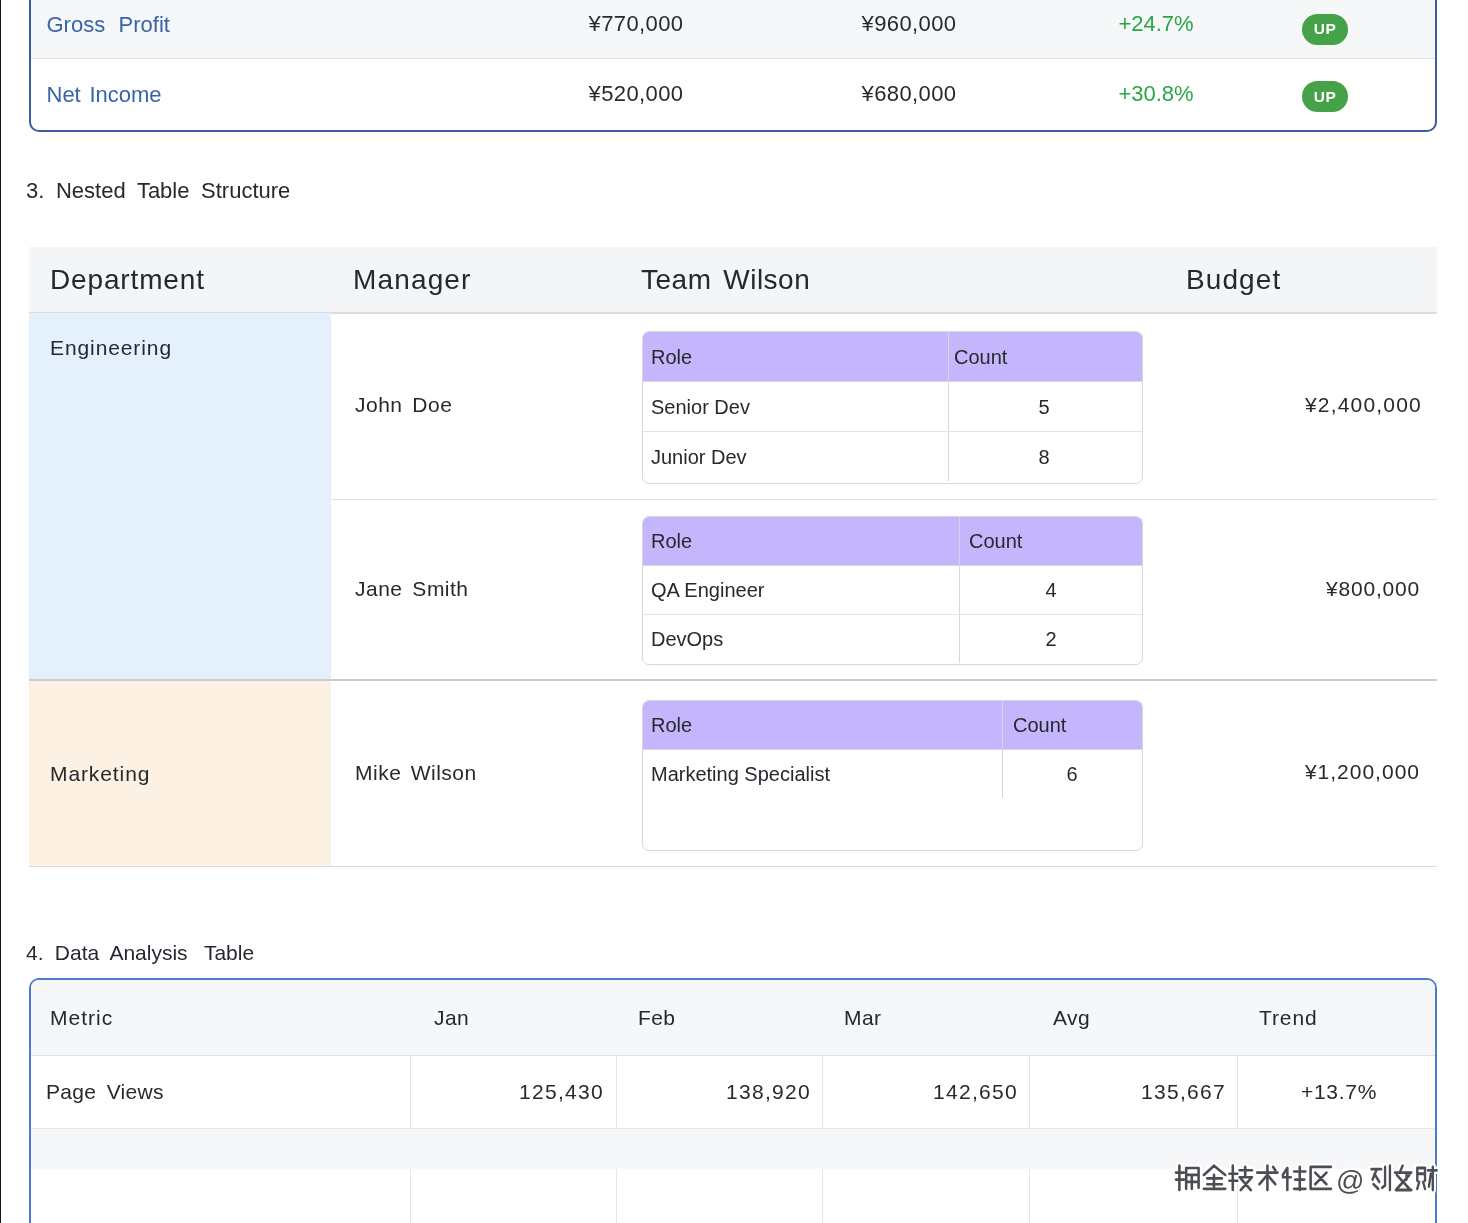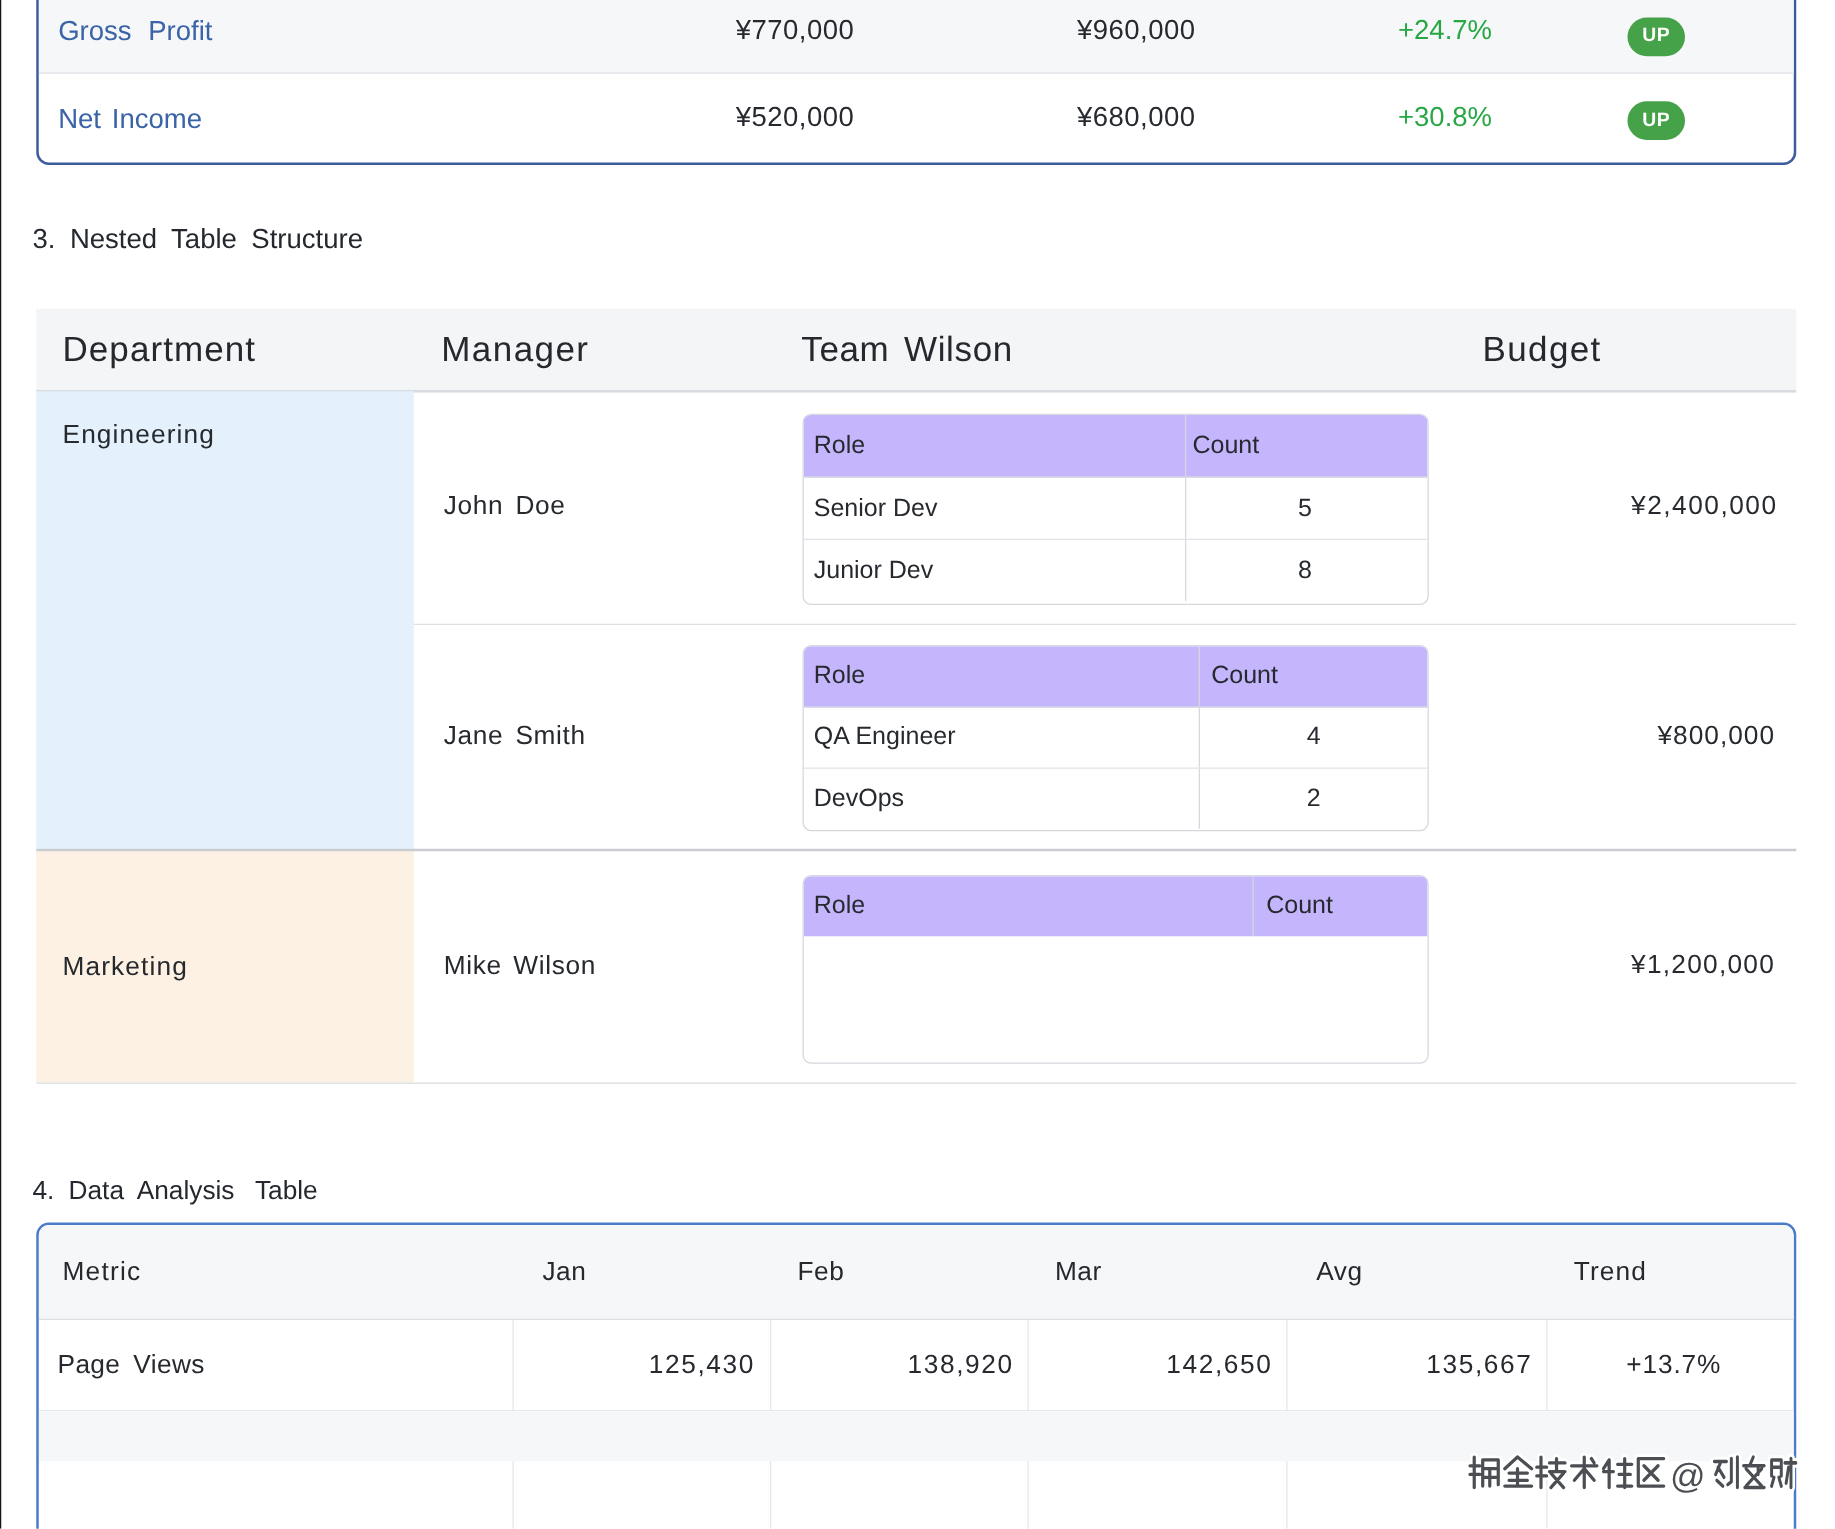--- a/index.html
+++ b/index.html
@@ -133,20 +133,25 @@
       </div>
   </div>
   <span class="t3txt vmidr" style="left:1391px;top:342px;">¥800,000</span>
 
   <span class="t3txt vmid" style="left:326px;top:526px;word-spacing:3.0px;">Mike Wilson</span>
   <div class="nt" style="left:613px;top:453px;height:149px;">
     <div class="nrow nhead">
         <span class="ntxt" style="left:8px;">Role</span>
         <div class="ncol" style="left:359px;"></div>
         <span class="ntxt" style="left:370px;">Count</span>
+      </div>
+    <div class="nrow">
+        <span class="ntxt" style="left:8px;">Marketing Specialist</span>
+        <div class="ncol" style="left:359px;"></div>
+        <span class="ntc" style="left:429px;">6</span>
       </div>
   </div>
   <span class="t3txt vmidr" style="left:1391px;top:525px;letter-spacing:1.0px;">¥1,200,000</span>
 </div>
 
 <div class="abs h3" style="top:941px;font-size:21px;word-spacing:5.5px;">4. Data Analysis <span style="display:inline-block;width:5px;"></span>Table</div>
 
 <div class="abs" id="t4">
   <div class="vline" style="left:379px;"></div>
   <div class="vline" style="left:585px;"></div>

